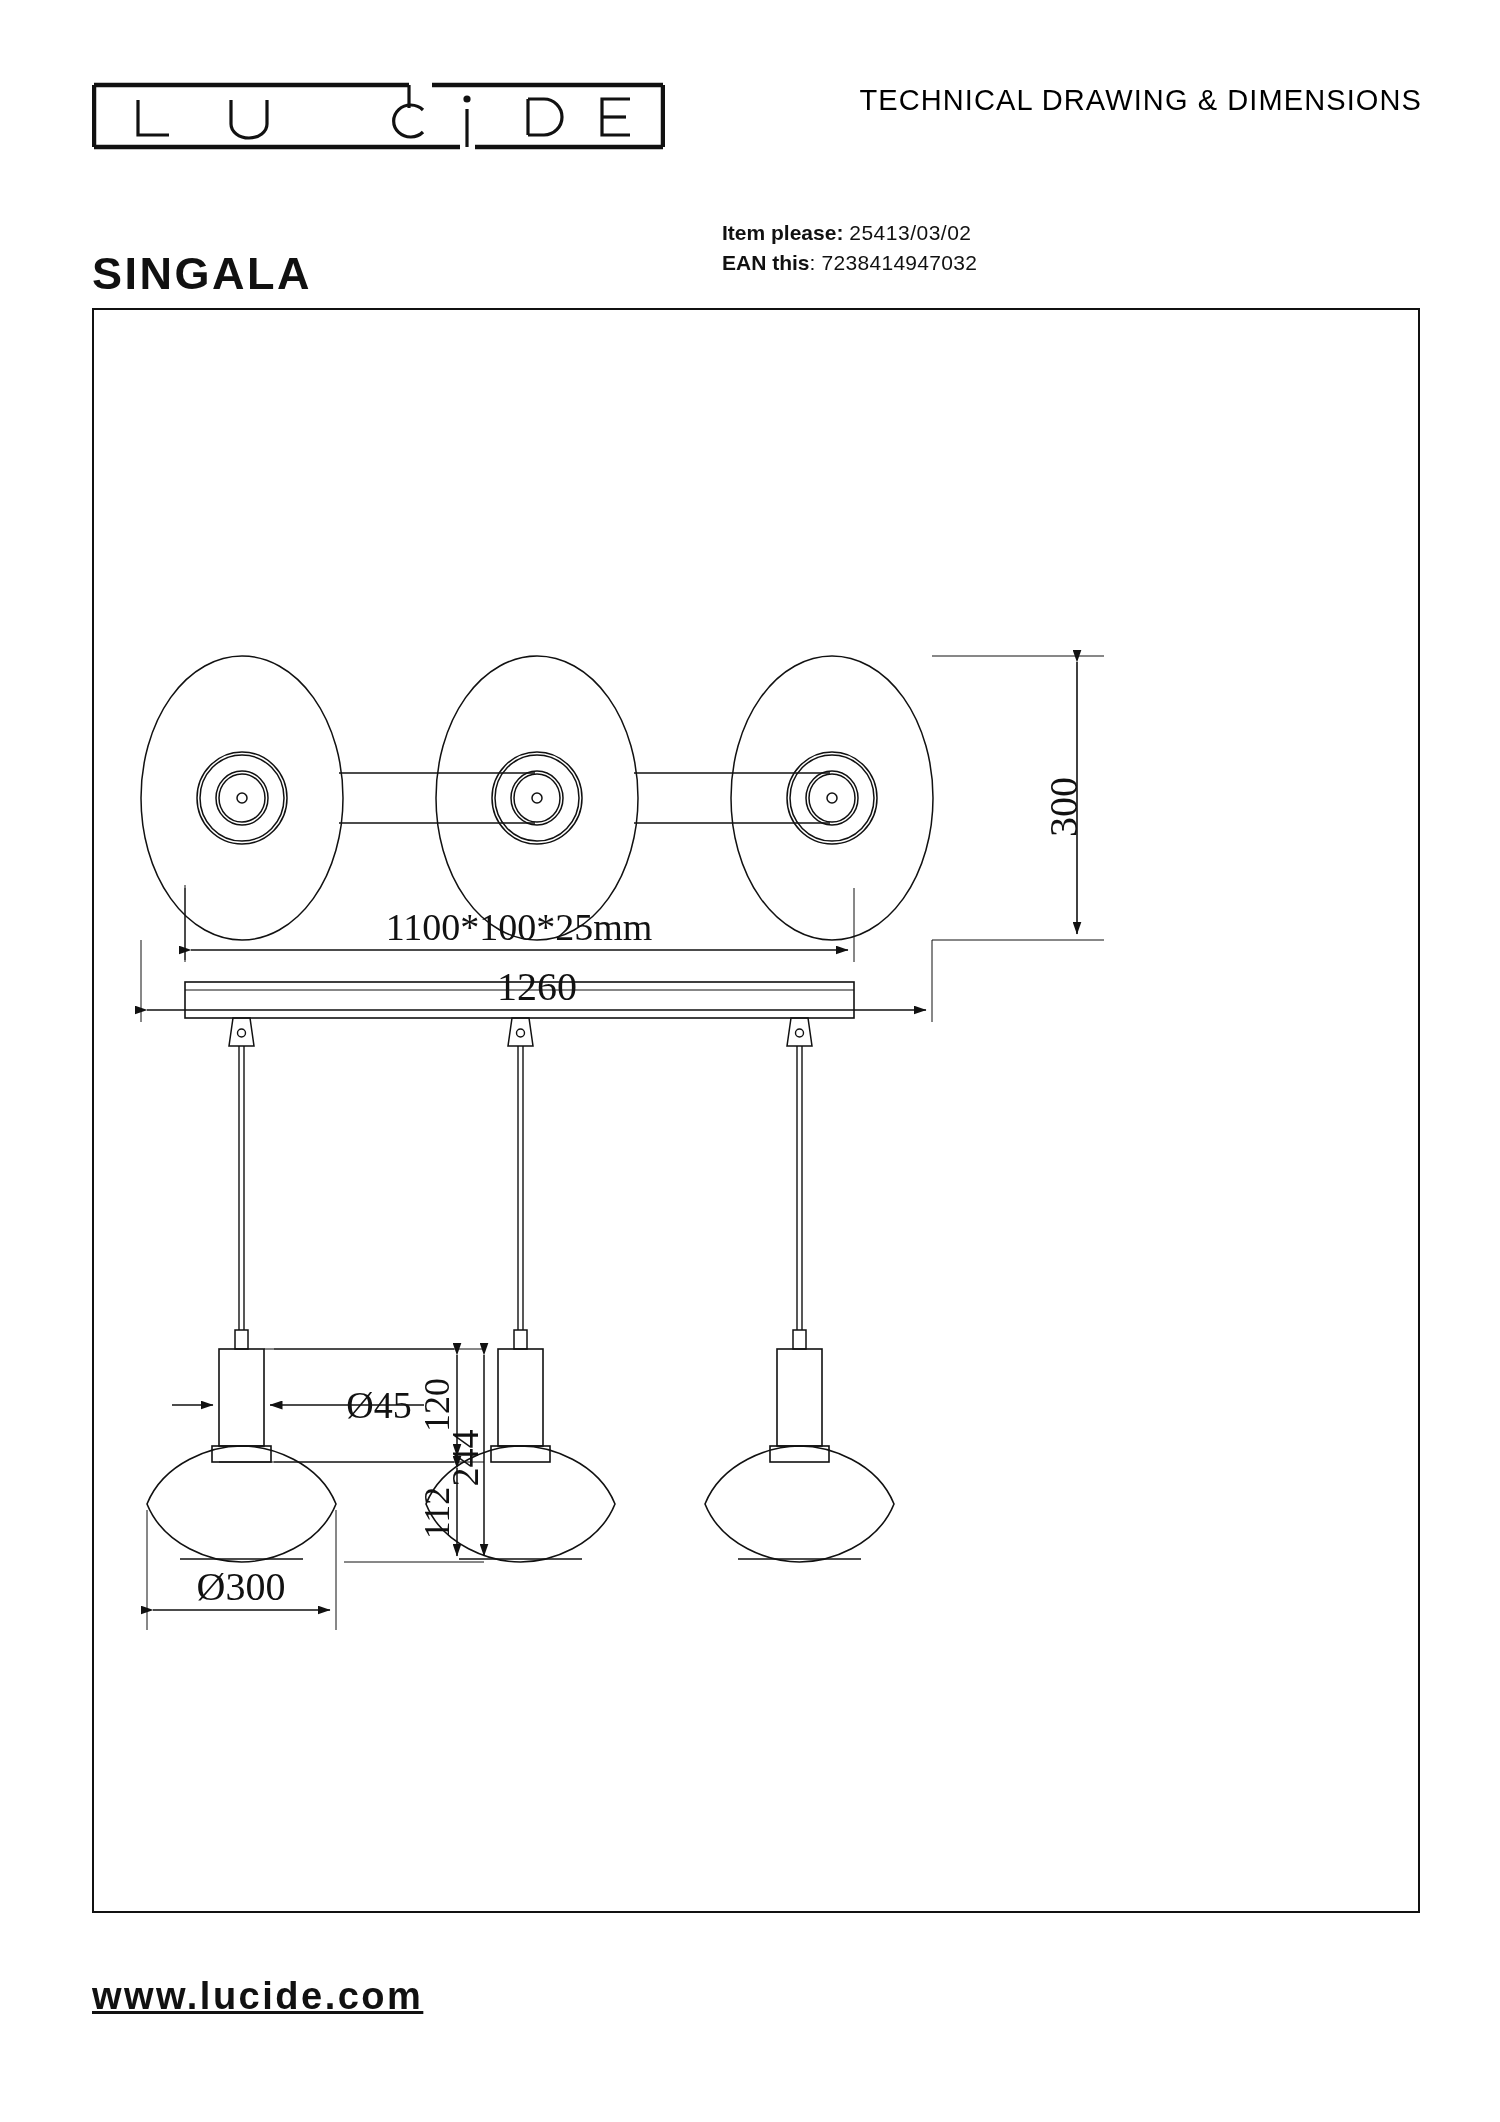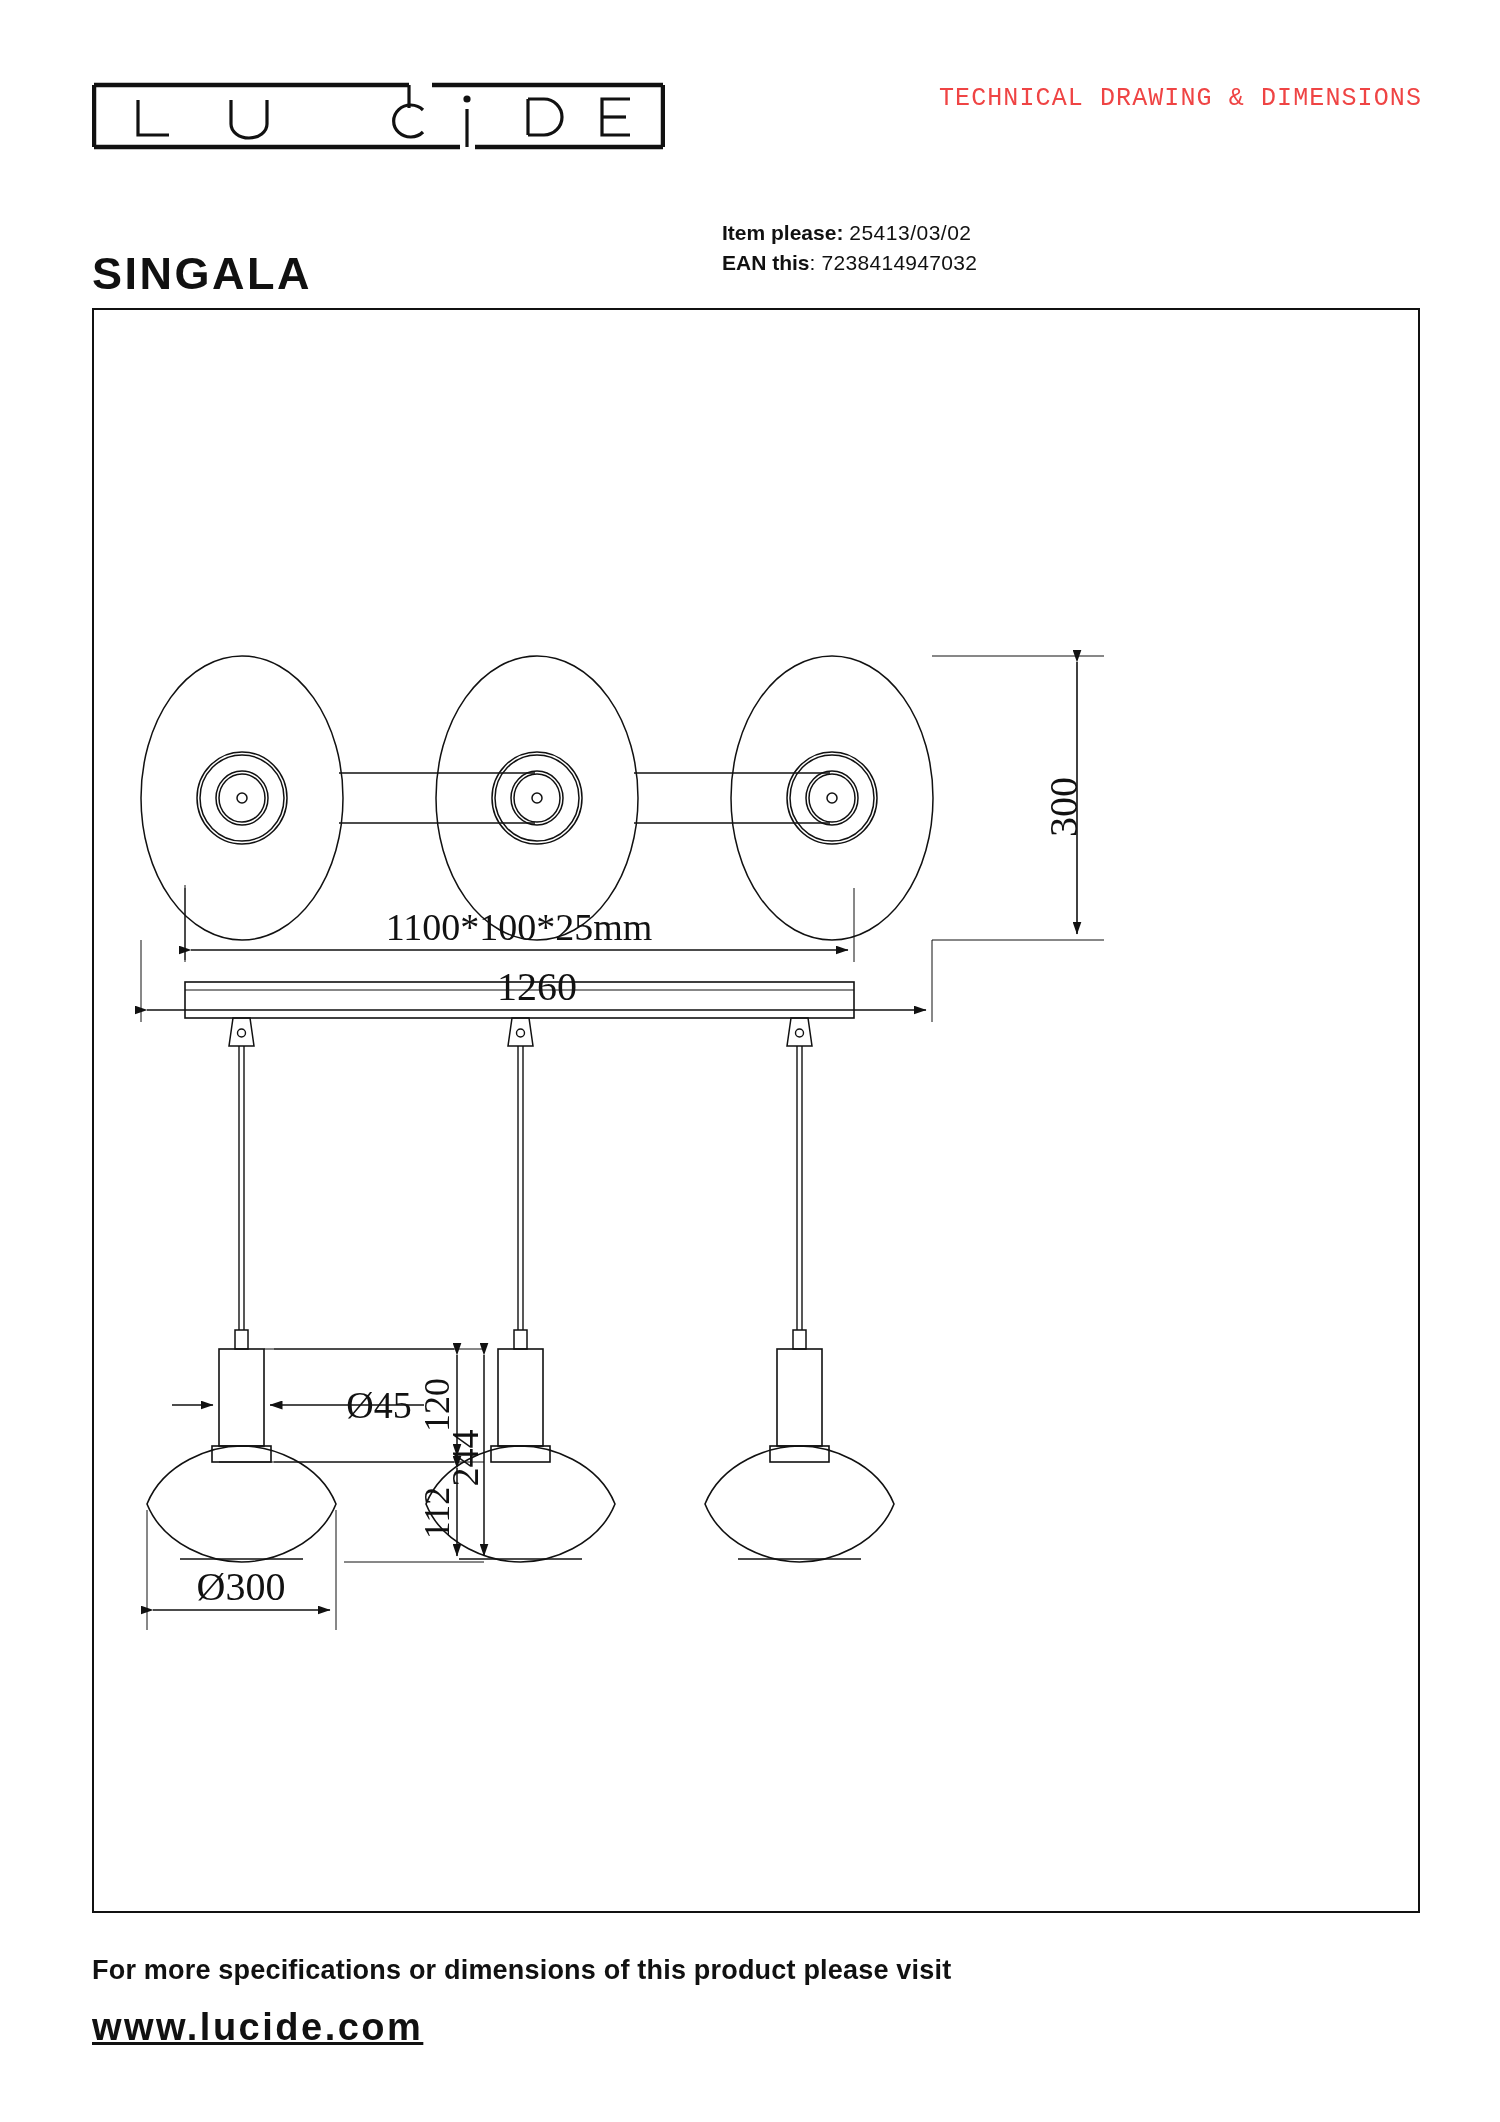--- a/index.html
+++ b/index.html
@@ -31,26 +31,26 @@
     top: 82px;
     width: 573px;
     height: 68px;
   }
   #logo-svg { display: block; }
 
   #tech-title {
     position: absolute;
     right: 78px;
     top: 84px;
-    font-size: 25px;
+    font-size: 29px;
     letter-spacing: 1.1px;
-    color: #ef4444;
+    color: #000000;
     font-weight: 300;
     white-space: nowrap;
-    font-family: Liberation Mono, monospace;
+    font-family: Liberation Sans, sans-serif;
   }
 
   #product-name {
     position: absolute;
     left: 92px;
     top: 212px;
     font-size: 45px;
     font-weight: 700;
     letter-spacing: 2.5px;
     color: #111111;
@@ -317,15 +317,14 @@
       <text x="355" y="1203" font-size="36" text-anchor="middle" transform="rotate(-90 355 1203)">112</text>
 
       <text x="384" y="1148" font-size="38" text-anchor="middle" transform="rotate(-90 384 1148)">244</text>
 
       <text x="147" y="1290" font-size="40" text-anchor="middle">Ø300</text>
     </g>
   </svg>
 </div>
 
 <div id="footer">
-  <div id="footer-line1">For more specifications or dimensions of this product please visit</div>
   <div id="footer-url">www.lucide.com</div>
 </div>
 
 </body></html>

